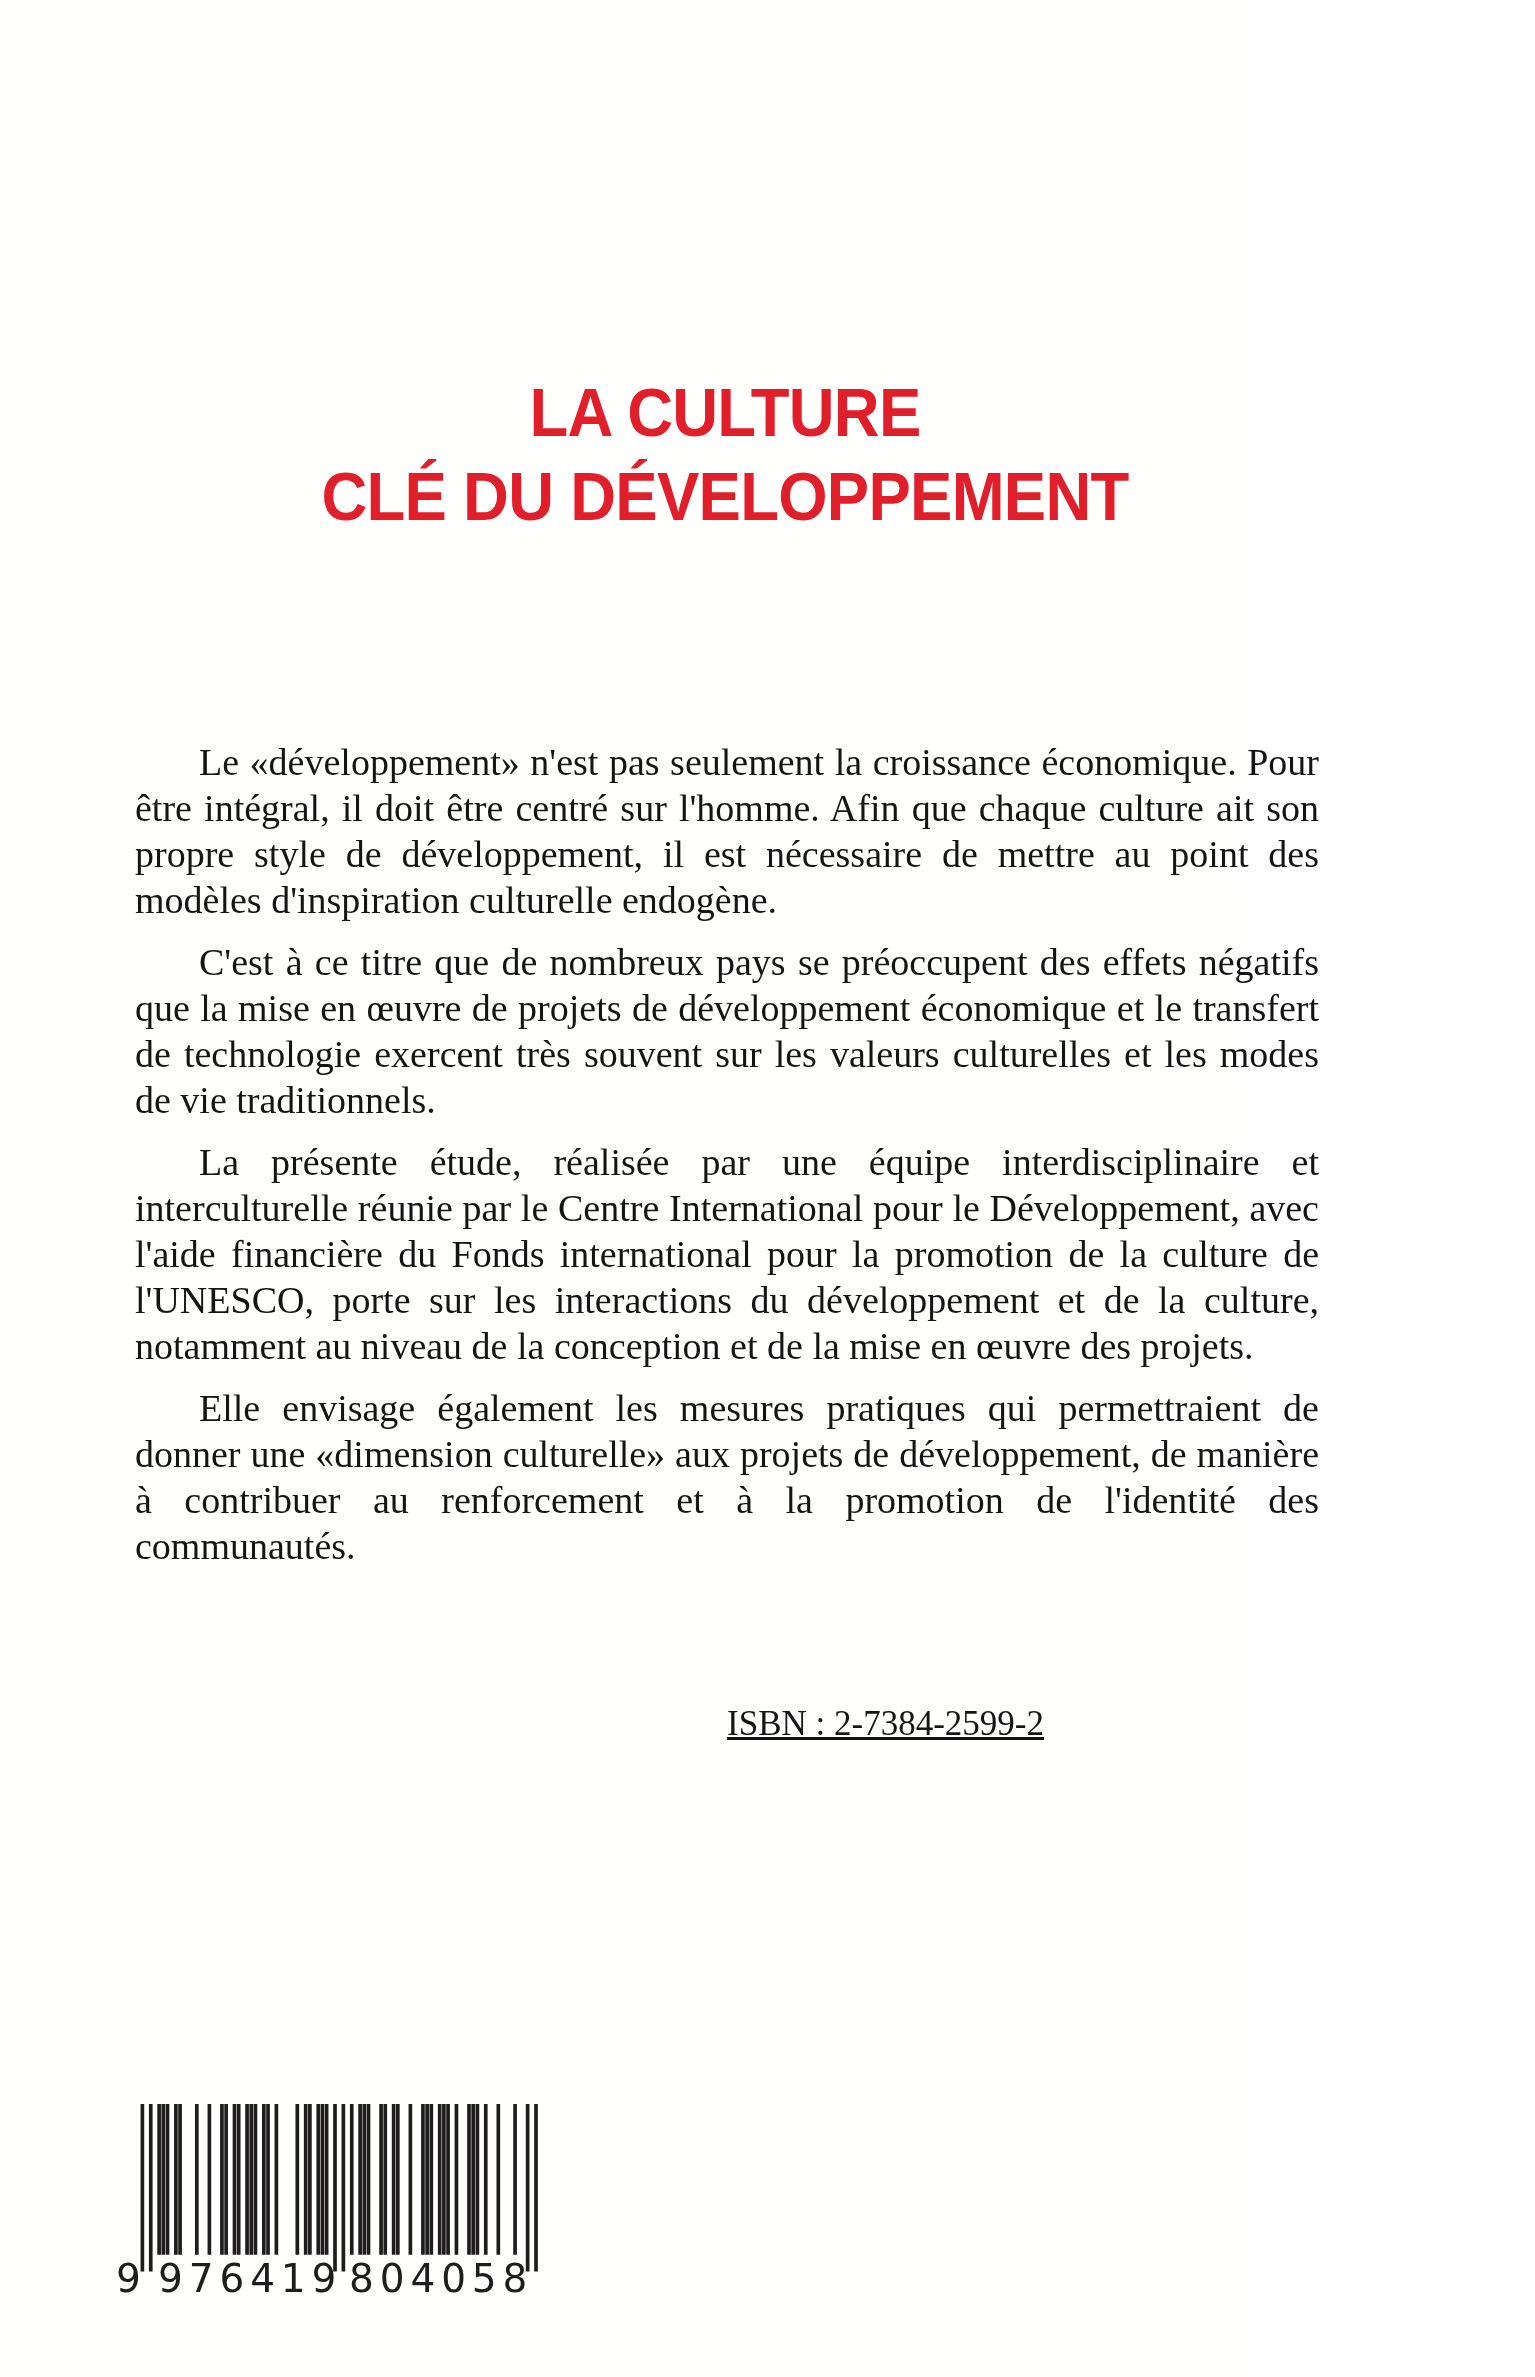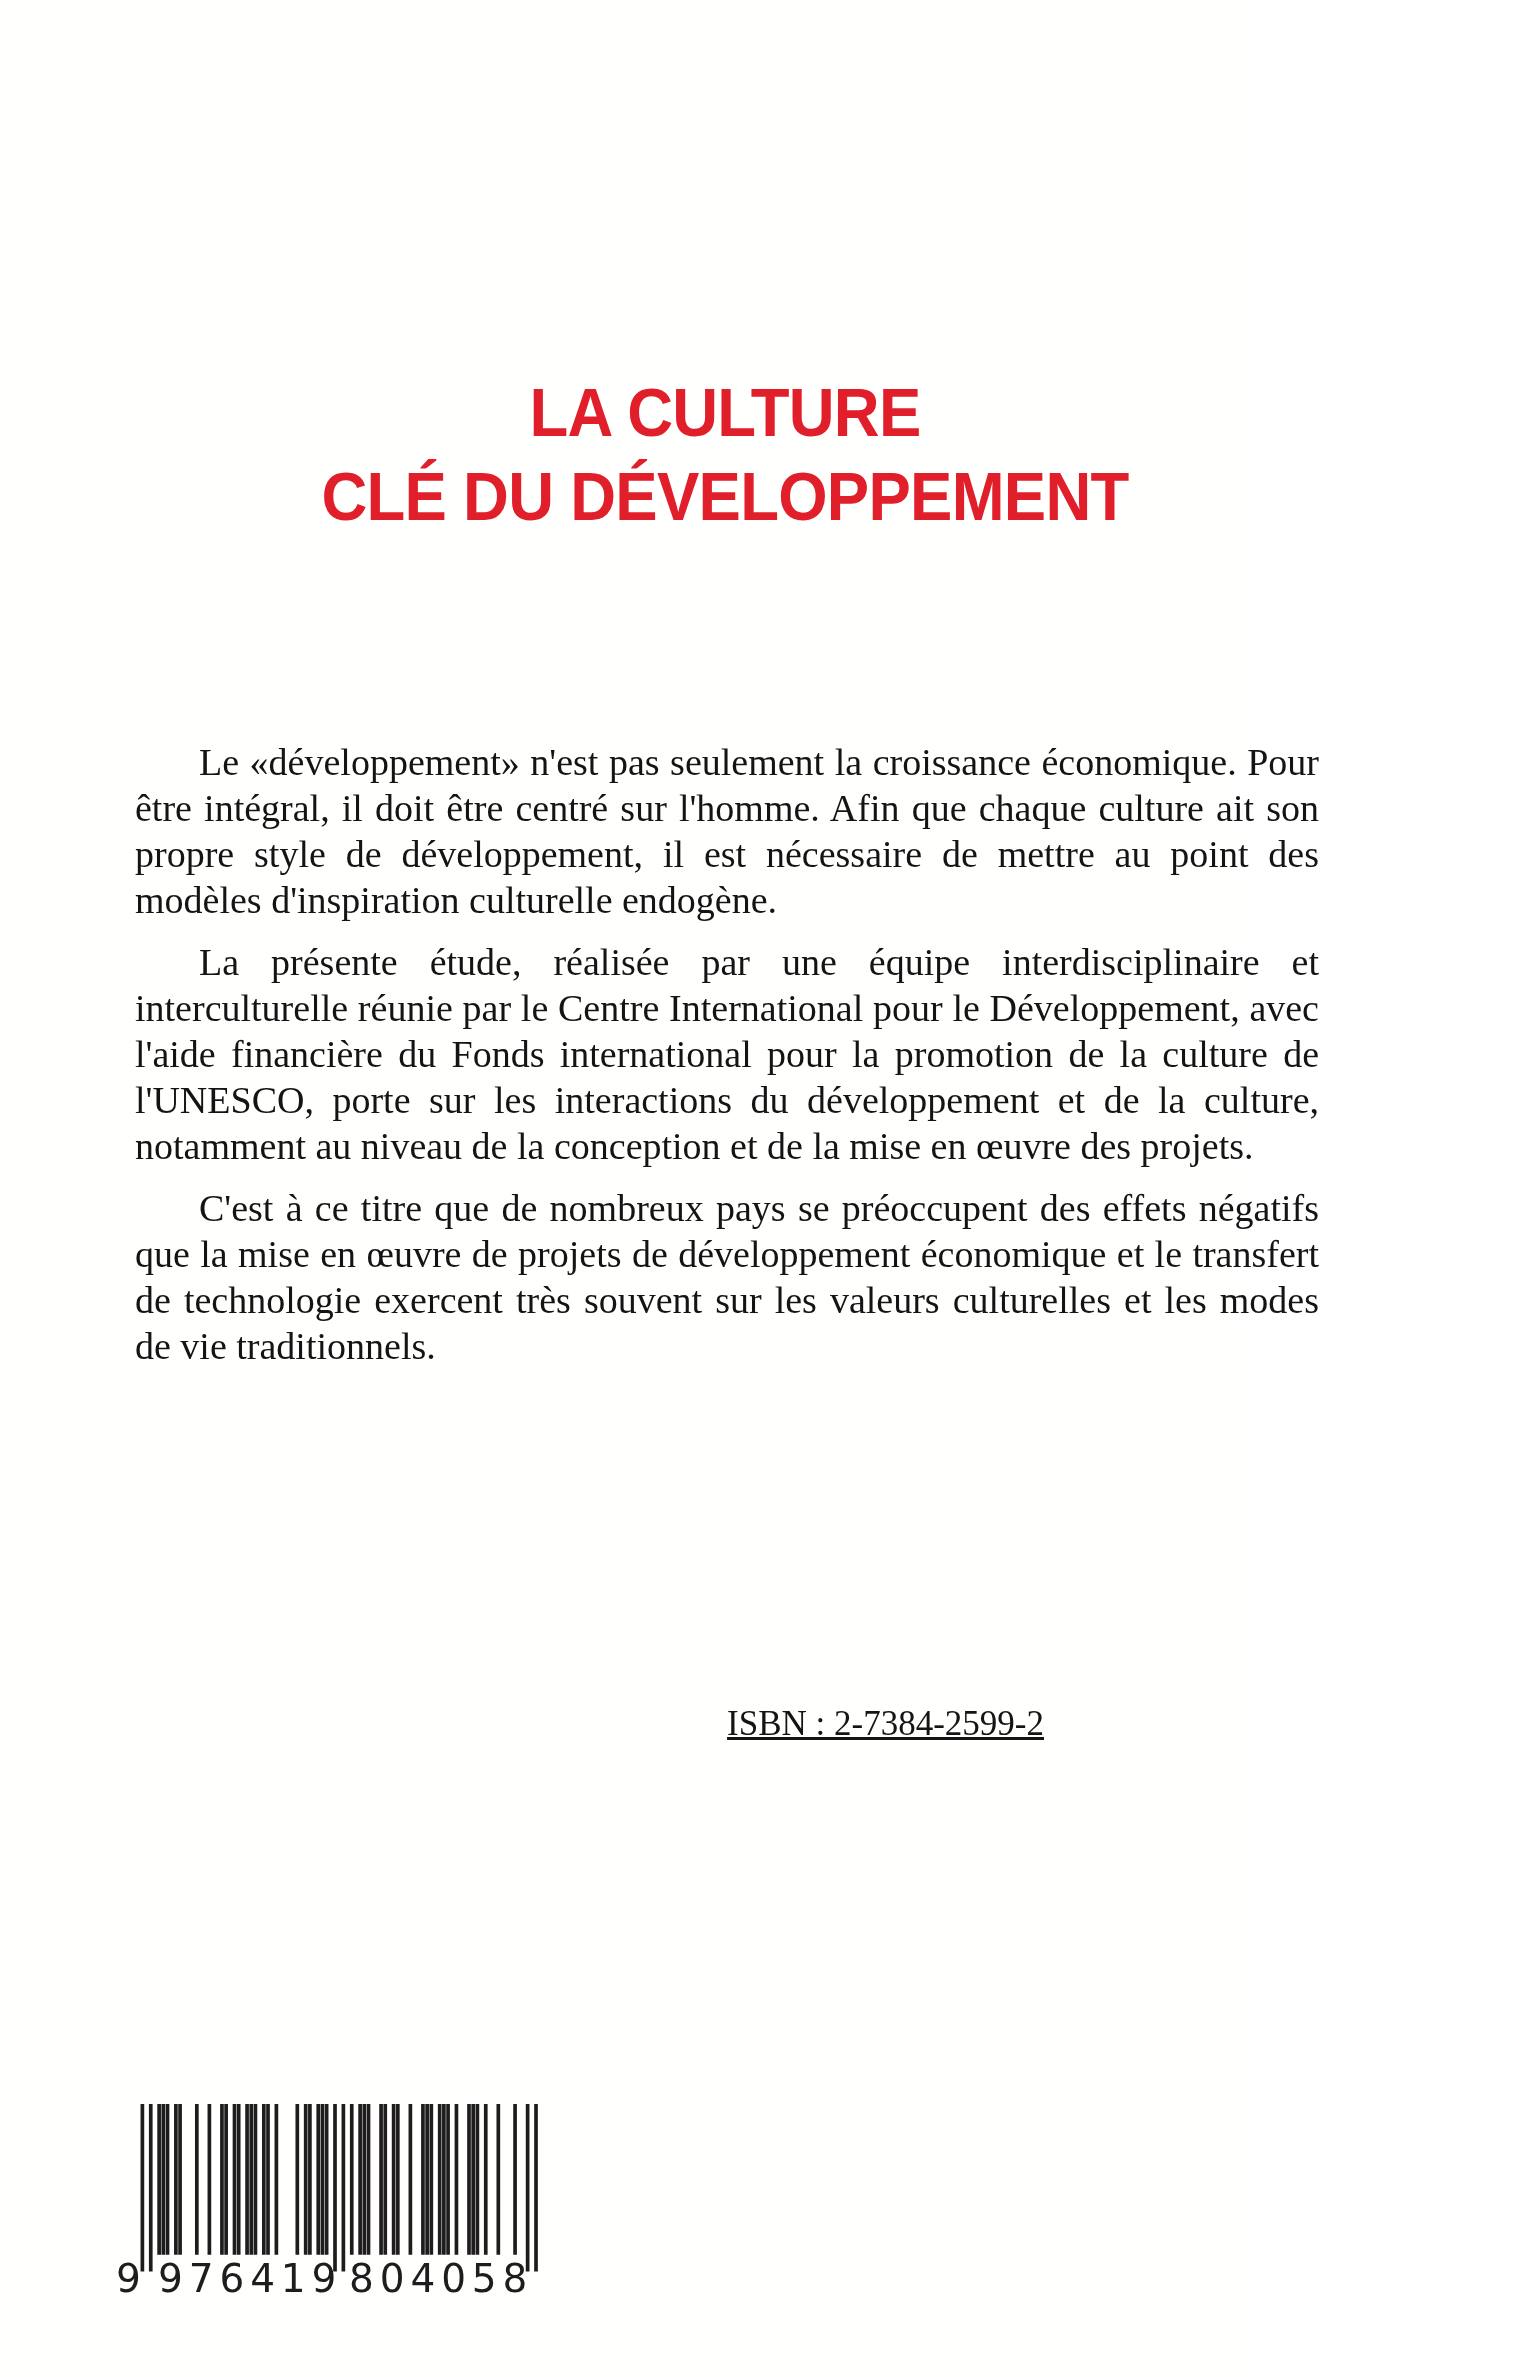--- a/index.html
+++ b/index.html
@@ -86,22 +86,23 @@
 
 <div class="cover">
 
   <h1 class="title" style="color: rgb(224, 31, 43);">
     <span class="title-line">LA CULTURE</span>
     <span class="title-line">CLÉ DU DÉVELOPPEMENT</span>
   </h1>
 
   <div class="blurb">
     <p>Le «développement» n'est pas seulement la croissance économique. Pour être intégral, il doit être centré sur l'homme. Afin que chaque culture ait son propre style de développement, il est nécessaire de mettre au point des modèles d'inspiration culturelle endogène.</p>
+    <p>C'est à ce titre que de nombreux pays se préoccupent des effets négatifs que la mise en œuvre de projets de développement économique et le transfert de technologie exercent très souvent sur les valeurs culturelles et les modes de vie traditionnels.</p>
     <p>La présente étude, réalisée par une équipe interdisciplinaire et interculturelle réunie par le Centre International pour le Développement, avec l'aide financière du Fonds international pour la promotion de la culture de l'UNESCO, porte sur les interactions du développement et de la culture, notamment au niveau de la conception et de la mise en œuvre des projets.</p>
-    <p>C'est à ce titre que de nombreux pays se préoccupent des effets négatifs que la mise en œuvre de projets de développement économique et le transfert de technologie exercent très souvent sur les valeurs culturelles et les modes de vie traditionnels.</p>
+    <p>Elle envisage également les mesures pratiques qui permettraient de donner une «dimension culturelle» aux projets de développement, de manière à contribuer au renforcement et à la promotion de l'identité des communautés.</p>
   </div>
 
   <div class="isbn">ISBN : 2-7384-2599-2</div>
 
   <div class="barcode">
     <svg id="barcode-svg" width="436" height="201" viewBox="0 0 520 240" xmlns="http://www.w3.org/2000/svg">
         <rect x="29.0" y="0" width="4.4" height="200" fill="#1e1c1c"></rect>
         <rect x="39.0" y="0" width="4.4" height="200" fill="#1e1c1c"></rect>
         <rect x="49.0" y="0" width="4.4" height="180" fill="#1e1c1c"></rect>
         <rect x="54.0" y="0" width="4.4" height="180" fill="#1e1c1c"></rect>

